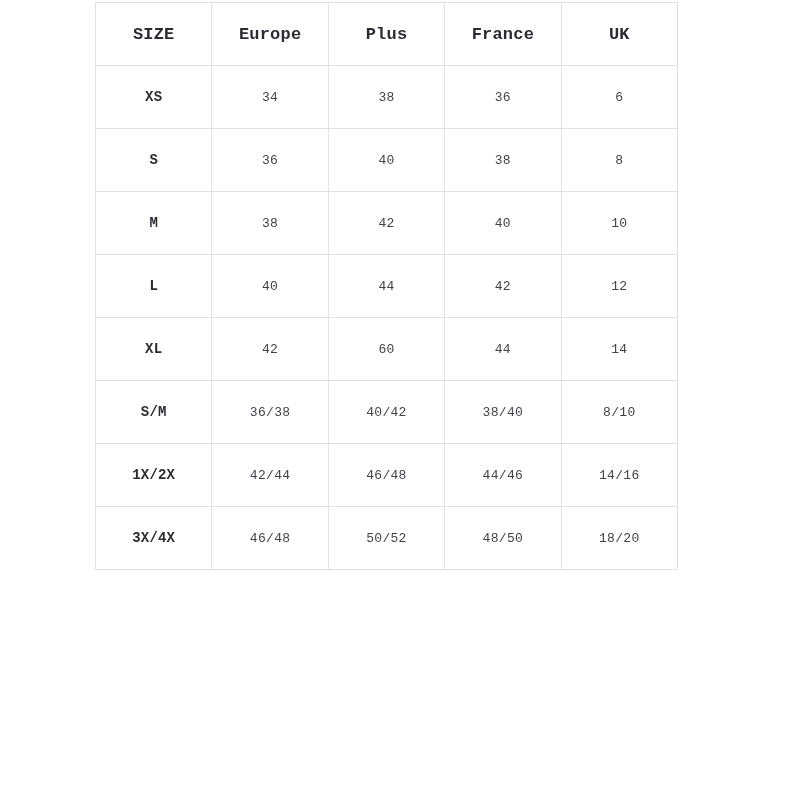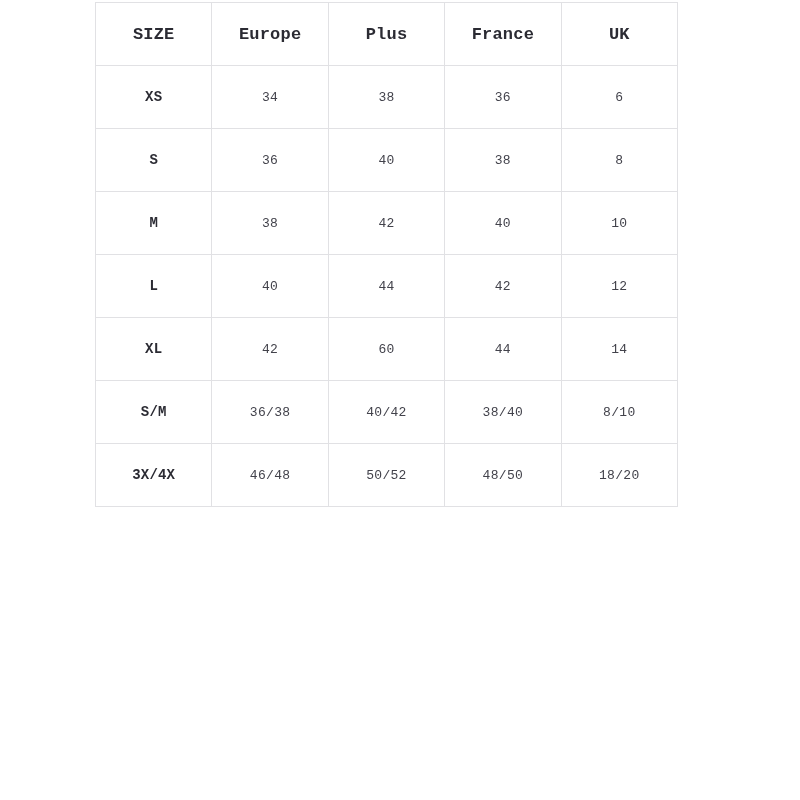--- a/index.html
+++ b/index.html
@@ -105,20 +105,27 @@
         <td>14</td>
       </tr>
       <tr>
         <td class="size-label">S/M</td>
         <td>36/38</td>
         <td>40/42</td>
         <td>38/40</td>
         <td>8/10</td>
       </tr>
       <tr>
+        <td class="size-label">1X/2X</td>
+        <td>42/44</td>
+        <td>46/48</td>
+        <td>44/46</td>
+        <td>14/16</td>
+      </tr>
+      <tr>
         <td class="size-label">3X/4X</td>
         <td>46/48</td>
         <td>50/52</td>
         <td>48/50</td>
         <td>18/20</td>
       </tr>
     </tbody>
   </table>
 
   <div class="table-gap"></div>

